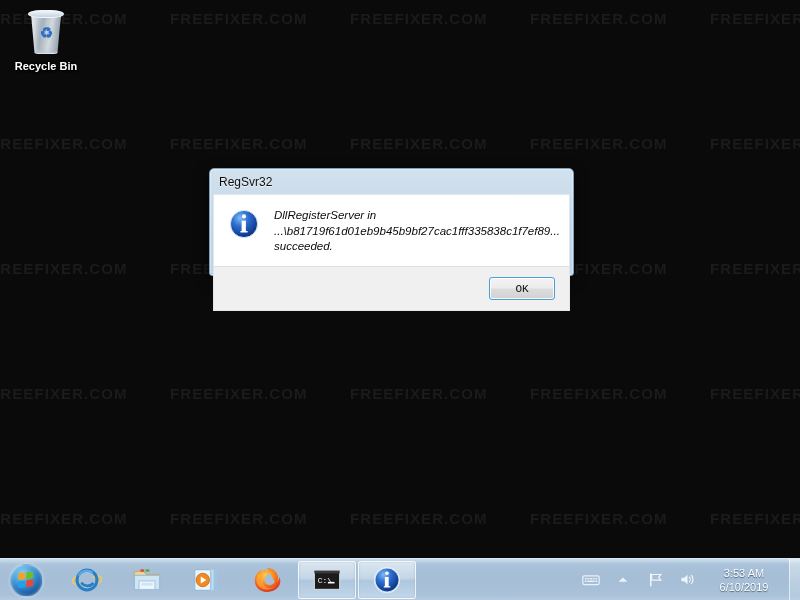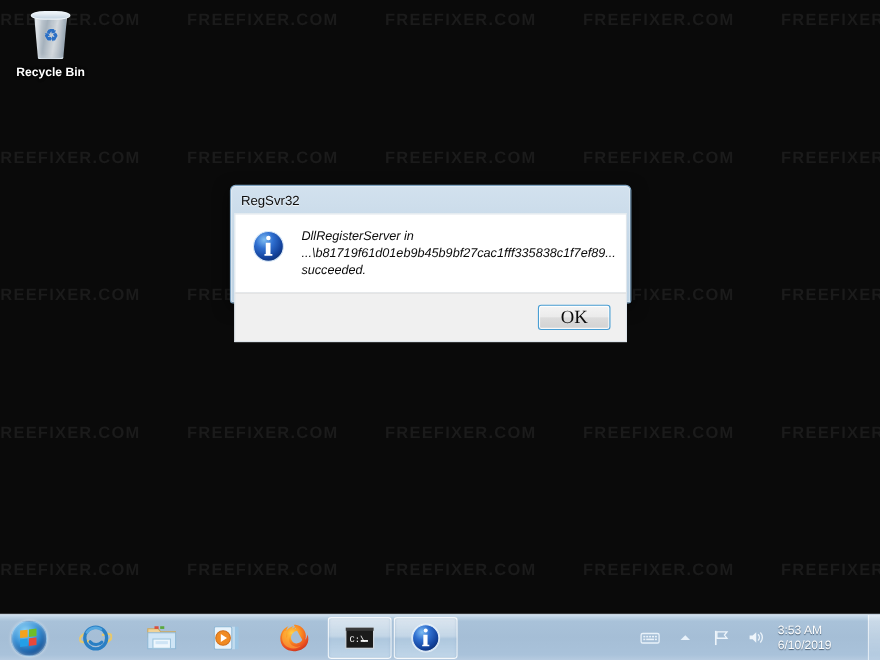--- a/index.html
+++ b/index.html
@@ -140,22 +140,22 @@
     border: 1px solid #dfe6ec;
     border-top: 1px solid #dfdfdf;
     height: 45px;
     display: flex;
     align-items: center;
     justify-content: flex-end;
     padding-right: 14px;
   }
   #ok-button {
     width: 66px; height: 23px;
-    font-family: Liberation Serif, serif;
-    font-size: 17px;
+    font-family: Liberation Mono, monospace;
+    font-size: 11px;
     color: #0b0b0b;
     background: linear-gradient(180deg, #f4f4f4 0%, #ebebeb 48%, #dcdcdc 52%, #d2d2d2 100%);
     border: 1px solid #4a9fd4;
     border-radius: 3px;
     box-shadow: 0 0 0 1px rgba(255,255,255,.85) inset;
     cursor: default;
   }
 
   
   #taskbar {
@@ -222,21 +222,21 @@
     flex: 0 0 auto;
   }
   .tray-icon {
     width: 22px; height: 22px;
     margin: 0 5px;
     display: flex; align-items: center; justify-content: center;
     cursor: default;
   }
   #clock {
     width: 74px;
-    text-align: left;
+    text-align: center;
     color: #ffffff;
     font-size: 11px;
     line-height: 14px;
     margin-left: 4px;
     text-shadow: 0 1px 1px rgba(40,60,80,.75);
     cursor: default;
   }
   #show-desktop {
     width: 11px; height: 42px;
     margin-left: 8px;

